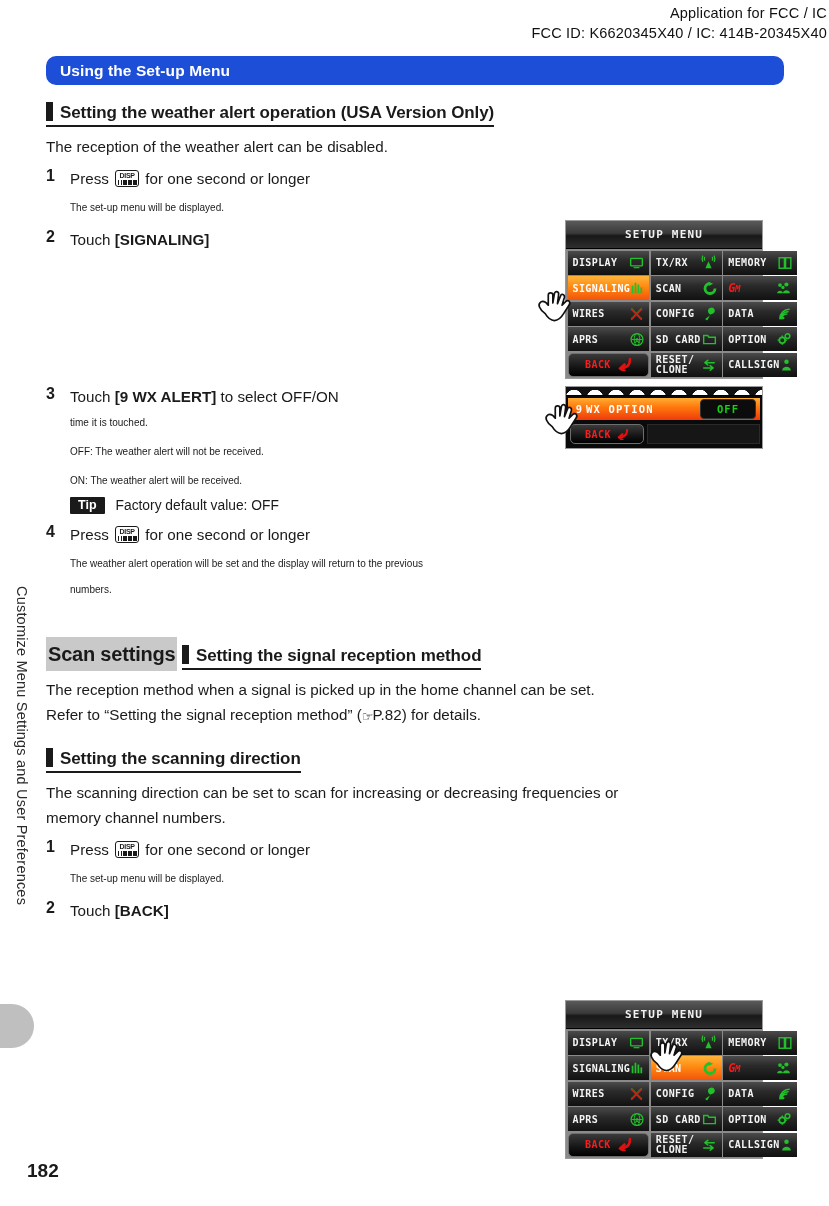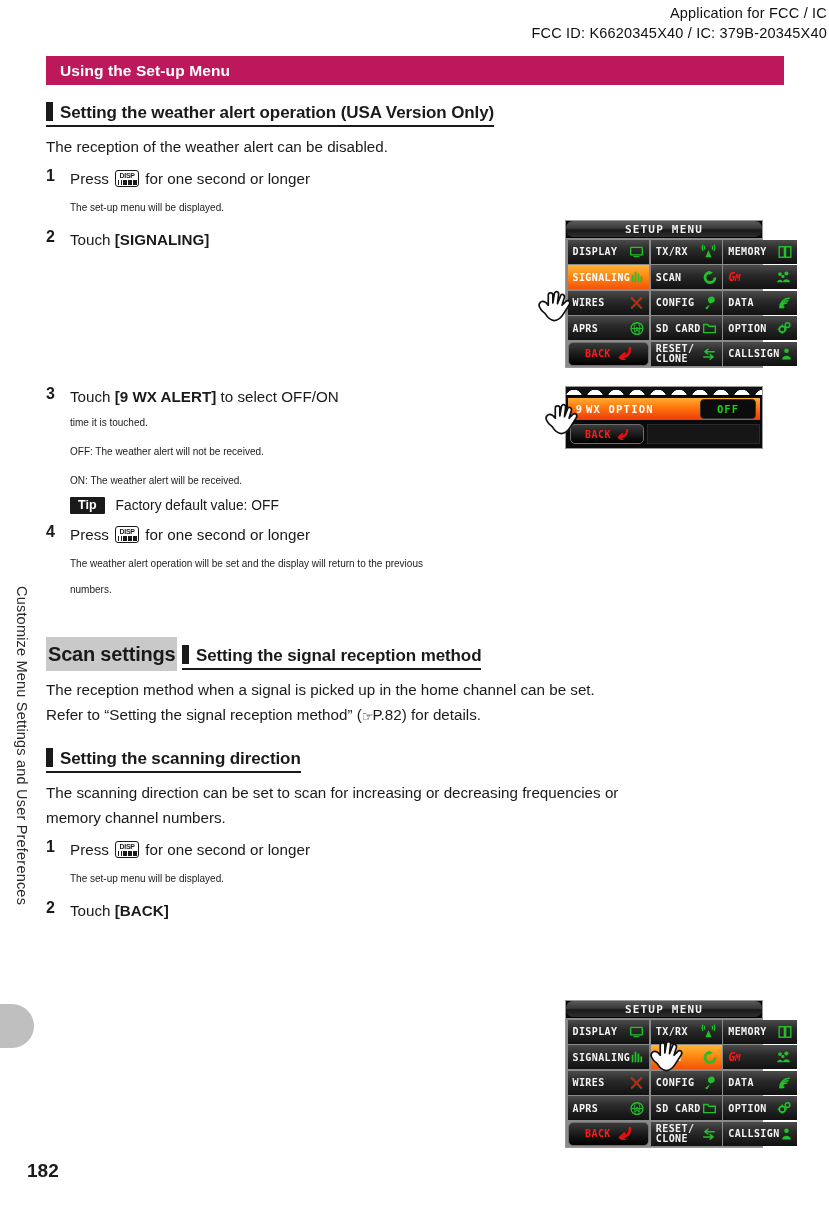--- a/index.html
+++ b/index.html
@@ -40,23 +40,24 @@
   .page-number {
     position: absolute; left: 27px; top: 1160px;
     font-size: 19px; font-weight: bold; color: #1a1a1a;
   }
 
   
   .content { position: absolute; left: 46px; top: 56px; width: 738px; }
 
   
   .chapter-bar {
-    height: 29px; background: #be185d;
+    height: 29px; background: #1d4ed8;
     display: flex; align-items: center;
     padding-left: 14px;
+    border-radius: 10px;
   }
   .chapter-bar .t {
     color: #fff; font-size: 15.5px; font-weight: bold; letter-spacing: .1px;
   }
 
   
   .sec-head { margin-top: 17px; position: relative; display: inline-block; }
   .sec-head .bar { display:inline-block; width: 7px; height: 19px; background:#1a1a1a;
                    vertical-align: -3px; margin-right: 7px; }
   .sec-head .txt { font-size: 17px; font-weight: bold; letter-spacing: -.1px; }
@@ -113,25 +114,24 @@
   .ref-hand { display:inline-block; font-size: 13px; vertical-align: -1px; letter-spacing:-1px;}
 
   
   .lcd {
     position: absolute;
     background: #0a0a0a;
     border: 1.5px solid #9a9a9a;
     font-family: "DejaVu Sans Mono", monospace;
   }
   .lcd-title {
-    height: 17px; display:flex; align-items:center; justify-content:center;
+    height: 28px; display:flex; align-items:center; justify-content:center;
     background: linear-gradient(180deg,#5a5a5a 0%,#3a3a3a 45%,#181818 55%,#2e2e2e 100%);
     color: #f2f2f2; font-size: 11px; font-weight: bold; letter-spacing: 1.2px;
     border-bottom: 1px solid #000;
-    border-radius: 7px;
   }
   .lcd-grid { display: grid; grid-template-columns: 1fr 1fr 1fr; gap: 1.5px; padding: 1.5px;
               background: #8a8a8a; }
   .cell {
     height: 24px; background: linear-gradient(180deg,#4b4b4b 0%,#2a2a2a 40%,#111 100%);
     display: flex; align-items: center; justify-content: space-between;
     padding: 0 4px 0 5px; position: relative;
   }
   .cell .lbl { color:#f4f4f4; font-size: 10px; font-weight: bold; letter-spacing: .4px; white-space: nowrap;}
   .cell.hl { background: linear-gradient(180deg,#ffb43a 0%,#ff8a12 45%,#f2540a 100%); }
@@ -178,21 +178,21 @@
   .hand { position:absolute; width:46px; height:46px; z-index: 20; }
   .hand svg { width:100%; height:100%; display:block; }
 </style>
 </head>
 <body>
 
 <div class="page">
 
   <div class="fcc-header">
     <div>Application for FCC / IC</div>
-    <div>FCC ID: K6620345X40 / IC: 379B-20345X40</div>
+    <div>FCC ID: K6620345X40 / IC: 414B-20345X40</div>
   </div>
 
   <div class="side-tab"></div>
   <div class="side-label">Customize Menu Settings and User Preferences</div>
 
   <div class="page-number">182</div>
 
   <div class="content">
 
     

